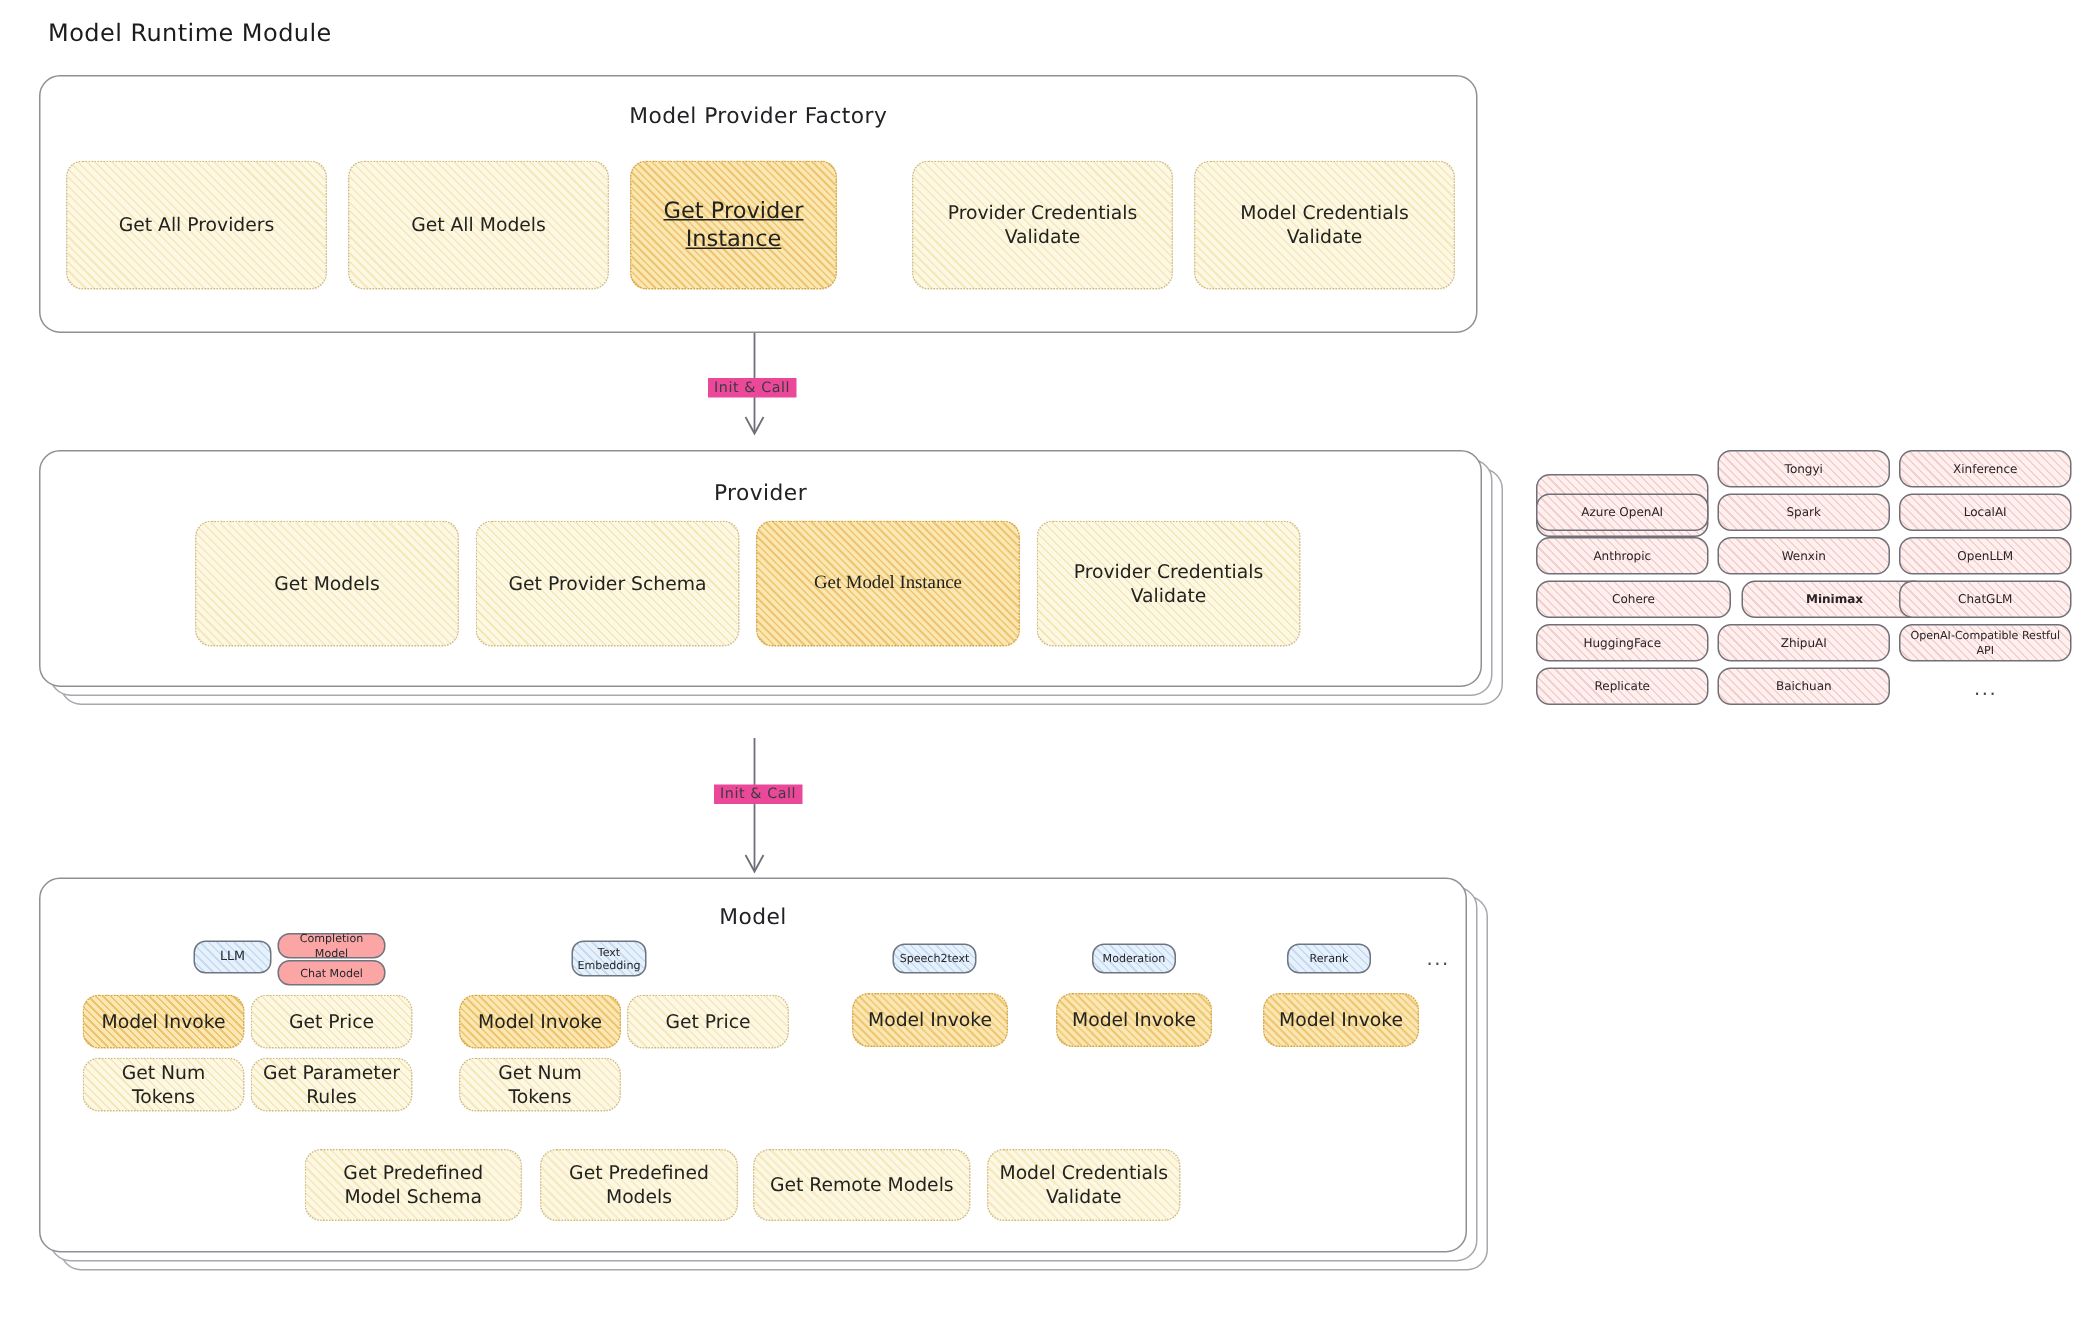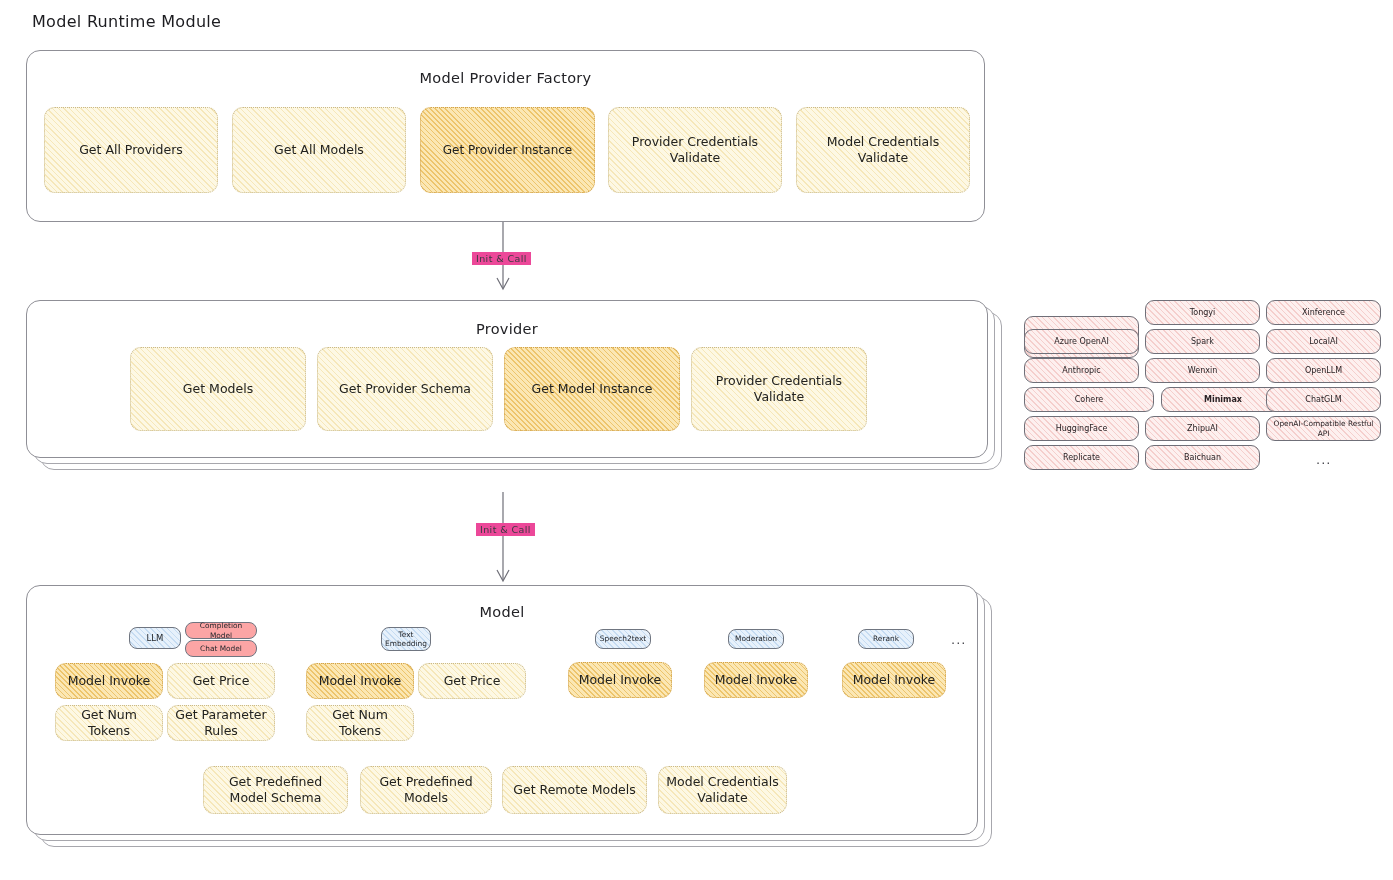--- a/index.html
+++ b/index.html
@@ -142,41 +142,41 @@
 </head>
 <body>
 
 <div class="page-title" style="left:32px; top:12px;">Model Runtime Module</div>
 
 <div class="sketch-frame" style="left:26px; top:50px; width:959px; height:172px;"></div>
 <div class="section-title" style="top:70px; left:26px; width:959px;">Model Provider Factory</div>
 
 <div class="node yellow" style="left:44px; top:107px; width:174px; height:86px; font-size:12.5px;">Get All Providers</div>
 <div class="node yellow" style="left:232px; top:107px; width:174px; height:86px; font-size:12.5px;">Get All Models</div>
-<div class="node orange" style="left:420px; top:107px; width:175px; height:86px; font-size:12px;">Get Provider Instance</div>
+<div class="node orange" style="left:420px; top:107px; width:138px; height:86px; font-size:15px;text-decoration:underline;">Get Provider Instance</div>
 <div class="node yellow" style="left:608px; top:107px; width:174px; height:86px; font-size:12.5px;">Provider Credentials Validate</div>
 <div class="node yellow" style="left:796px; top:107px; width:174px; height:86px; font-size:12.5px;">Model Credentials Validate</div>
 
 <svg class="connector" style="left:0; top:0; width:1393px; height:880px; pointer-events:none;">
   <line x1="503" y1="222" x2="503" y2="288" stroke="#6f6f78" stroke-width="1.2"></line>
   <polyline points="497,278 503,289 509,278" fill="none" stroke="#6f6f78" stroke-width="1.2"></polyline>
   <line x1="503" y1="492" x2="503" y2="580" stroke="#6f6f78" stroke-width="1.2"></line>
   <polyline points="497,570 503,581 509,570" fill="none" stroke="#6f6f78" stroke-width="1.2"></polyline>
 </svg>
 <div class="arrow-label" style="left:472px; top:252px;">Init &amp; Call</div>
 <div class="arrow-label" style="left:476px; top:523px;">Init &amp; Call</div>
 
 <div class="stack-layer" style="left:40px; top:312px; width:962px; height:158px;"></div>
 <div class="stack-layer" style="left:33px; top:306px; width:962px; height:158px;"></div>
 <div class="sketch-frame" style="left:26px; top:300px; width:962px; height:158px; z-index:2;"></div>
 <div class="section-title" style="top:321px; left:26px; width:962px; z-index:3;">Provider</div>
 
 <div class="node yellow" style="left:130px; top:347px; width:176px; height:84px; font-size:12.5px; z-index:3;">Get Models</div>
 <div class="node yellow" style="left:317px; top:347px; width:176px; height:84px; font-size:12.5px; z-index:3;">Get Provider Schema</div>
-<div class="node orange" style="left:504px; top:347px; width:176px; height:84px; font-size:12.5px; z-index:3;">Get Model Instance</div>
+<div class="node orange" style="left:504px; top:347px; width:176px; height:84px; font-size:12.5px; z-index:3;font-family:Liberation Serif, serif;">Get Model Instance</div>
 <div class="node yellow" style="left:691px; top:347px; width:176px; height:84px; font-size:12.5px; z-index:3;">Provider Credentials Validate</div>
 
 <div style="position:absolute; left:1024px; top:300px;">
 
   <div class="node pink" style="left:0px; top:16px; width:115px; height:42px; font-size:8px;text-decoration:underline;">OpenAI</div>
   <div class="node pink" style="left:0px; top:29px; width:115px; height:25px; font-size:8px;">Azure OpenAI</div>
   <div class="node pink" style="left:0px; top:58px; width:115px; height:25px; font-size:8px;">Anthropic</div>
   <div class="node pink" style="left:0px; top:87px; width:130px; height:25px; font-size:8px;">Cohere</div>
   <div class="node pink" style="left:0px; top:116px; width:115px; height:25px; font-size:8px;">HuggingFace</div>
   <div class="node pink" style="left:0px; top:145px; width:115px; height:25px; font-size:8px;">Replicate</div>

